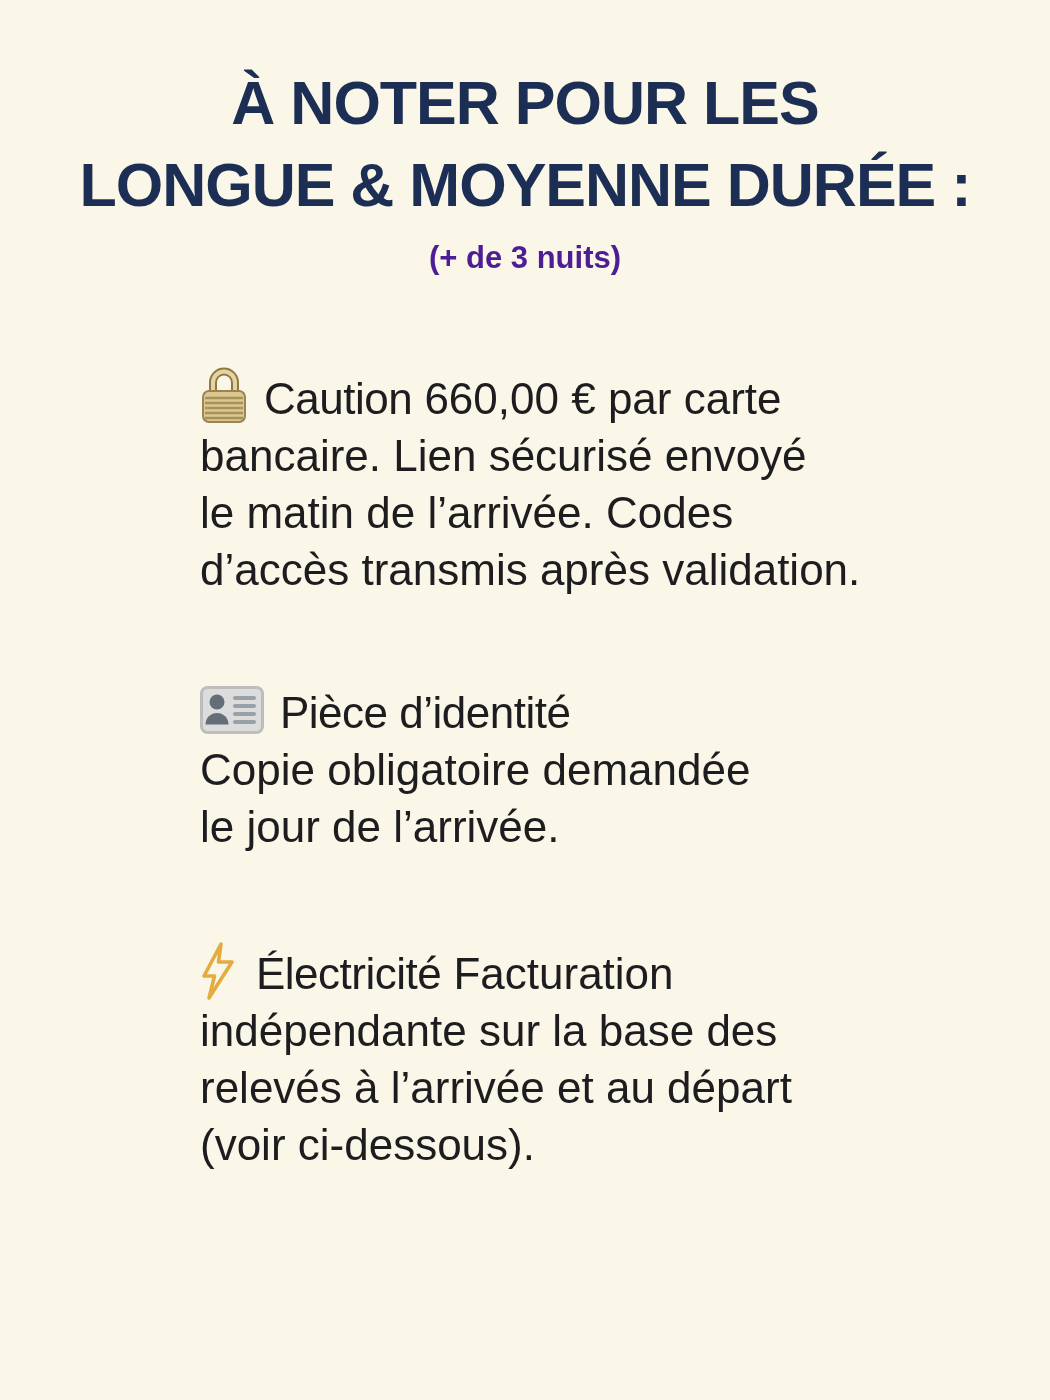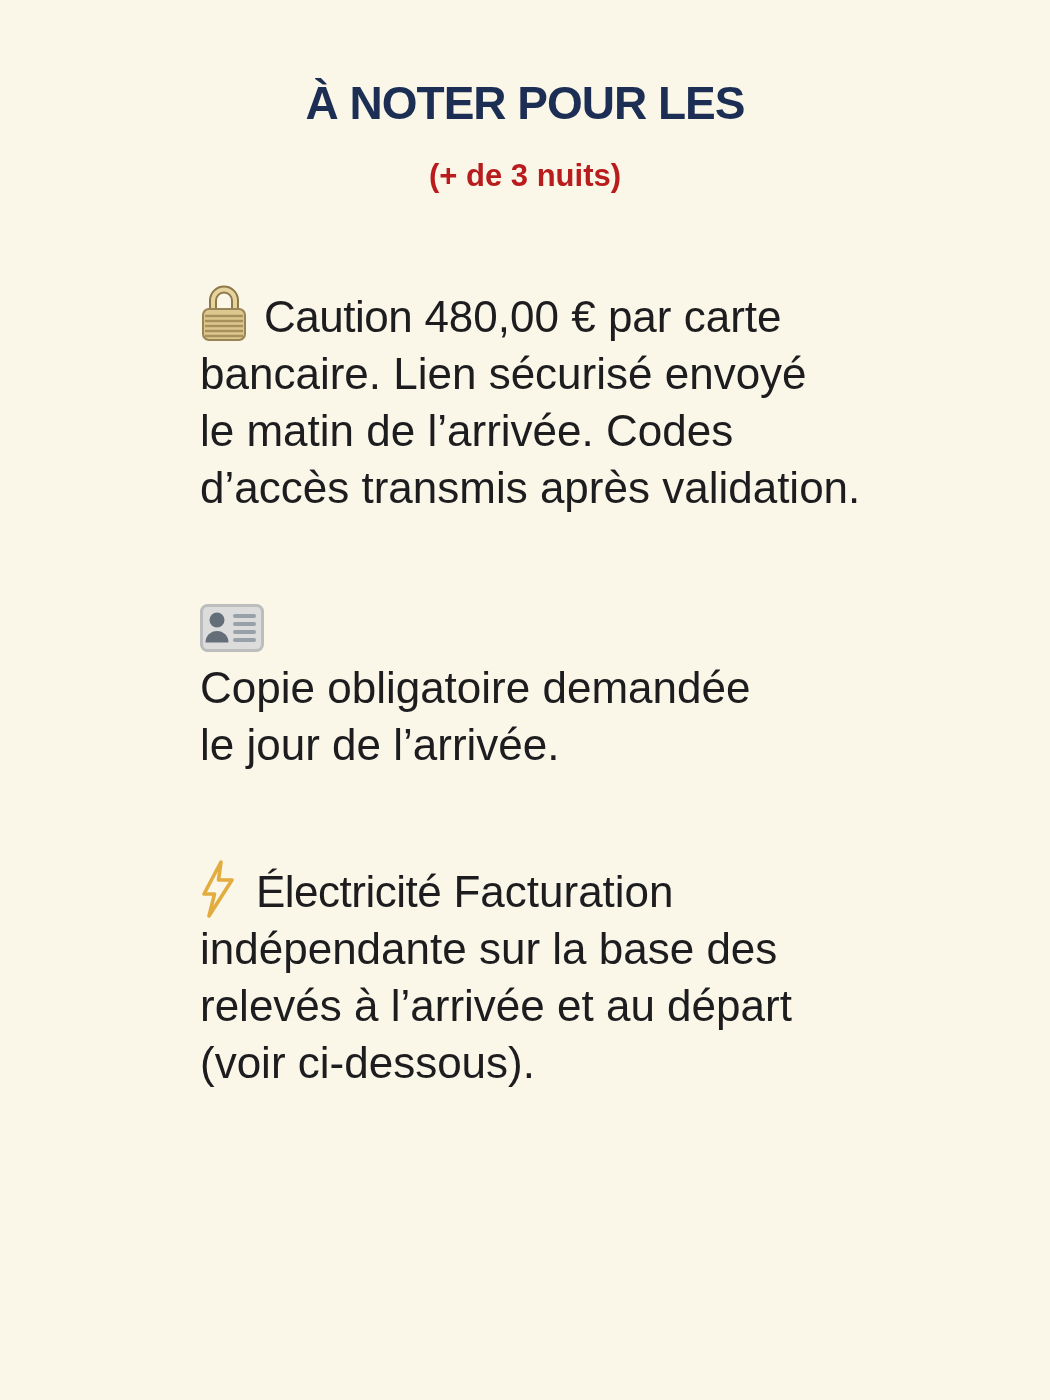--- a/index.html
+++ b/index.html
@@ -18,31 +18,31 @@
     overflow:hidden;
     box-sizing:border-box;
   }
   .title-block{
     padding-top:62px;
     text-align:center;
     color:var(--navy);
   }
   .page-title{
     margin:0;
-    font-size:46px;
+    font-size:61px;
     line-height:82px;
     font-weight:700;
     letter-spacing:-1px;
   }
   .title-line{display:block;}
   .subtitle{
     margin-top:14px;
     font-size:31px;
     font-weight:700;
-    color:#b91c1c;
+    color:#4c1d95;
     letter-spacing:0px;
   }
   .sections{
     margin-top:90px;
     padding-left:200px;
     padding-right:40px;
     font-size:44px;
     line-height:57px;
     color:var(--ink);
   }
@@ -58,49 +58,50 @@
   .bolt-wrap{vertical-align:-12px;margin-right:20px;}
 </style>
 </head>
 <body>
 
 <div class="page">
 
   <header class="title-block">
     <h1 class="page-title">
         <span class="title-line">À NOTER POUR LES</span>
+        <span class="title-line">LONGUE &amp; MOYENNE DURÉE :</span>
       </h1>
     <div class="subtitle">(+ de 3 nuits)</div>
   </header>
 
   <main class="sections">
 
     <p class="section"><span class="icon lock-wrap"><svg width="48" height="58" viewBox="0 0 48 58" xmlns="http://www.w3.org/2000/svg">
             <path d="M13 28 V16.5 a11 11 0 0 1 22 0 V28" fill="none" stroke="#8F7848" stroke-width="8"></path>
             <path d="M13 28 V16.5 a11 11 0 0 1 22 0 V28" fill="none" stroke="#E6D49F" stroke-width="4"></path>
             <rect x="3" y="25" width="42" height="31" rx="6" fill="#DCC88E" stroke="#9A8355" stroke-width="2"></rect>
             <line x1="5" y1="32" x2="43" y2="32" stroke="#A8905C" stroke-width="2.4"></line>
             <line x1="5" y1="37" x2="43" y2="37" stroke="#A8905C" stroke-width="2.4"></line>
             <line x1="5" y1="42" x2="43" y2="42" stroke="#A8905C" stroke-width="2.4"></line>
             <line x1="5" y1="47" x2="43" y2="47" stroke="#A8905C" stroke-width="2.4"></line>
             <line x1="5" y1="52" x2="43" y2="52" stroke="#A8905C" stroke-width="2.4"></line>
-          </svg></span><strong>Caution</strong><span> 480,00 € par carte
+          </svg></span><strong>Caution</strong><span> 660,00 € par carte
 bancaire. Lien sécurisé envoyé
 le matin de l’arrivée. Codes
 d’accès transmis après validation.</span></p>
 
     <p class="section"><span class="icon idcard-wrap"><svg width="64" height="48" viewBox="0 0 64 48" xmlns="http://www.w3.org/2000/svg">
             <rect x="1.5" y="1.5" width="61" height="45" rx="6" fill="#DCDCDC" stroke="#BDBDBD" stroke-width="3"></rect>
             <circle cx="17" cy="16" r="7.5" fill="#646E78"></circle>
             <path d="M5.5 38.5 a11.5 11.5 0 0 1 23 0 z" fill="#646E78"></path>
             <rect x="33" y="10" width="23" height="4" rx="2" fill="#98A0A8"></rect>
             <rect x="33" y="18" width="23" height="4" rx="2" fill="#98A0A8"></rect>
             <rect x="33" y="26" width="23" height="4" rx="2" fill="#98A0A8"></rect>
             <rect x="33" y="34" width="23" height="4" rx="2" fill="#98A0A8"></rect>
-          </svg></span><span>
+          </svg></span><strong>Pièce d’identité</strong><span>
 Copie obligatoire demandée
 le jour de l’arrivée.</span></p>
 
     <p class="section"><span class="icon bolt-wrap"><svg width="36" height="60" viewBox="0 0 36 60" xmlns="http://www.w3.org/2000/svg">
             <polygon points="21,3 4,35 14.5,35 9,57 32,21 18.5,21" fill="none" stroke="#E2AC3F" stroke-width="3.6" stroke-linejoin="round"></polygon>
           </svg></span><strong>Électricité</strong><span> Facturation
 indépendante sur la base des
 relevés à l’arrivée et au départ
 (voir ci-dessous).</span></p>
 

